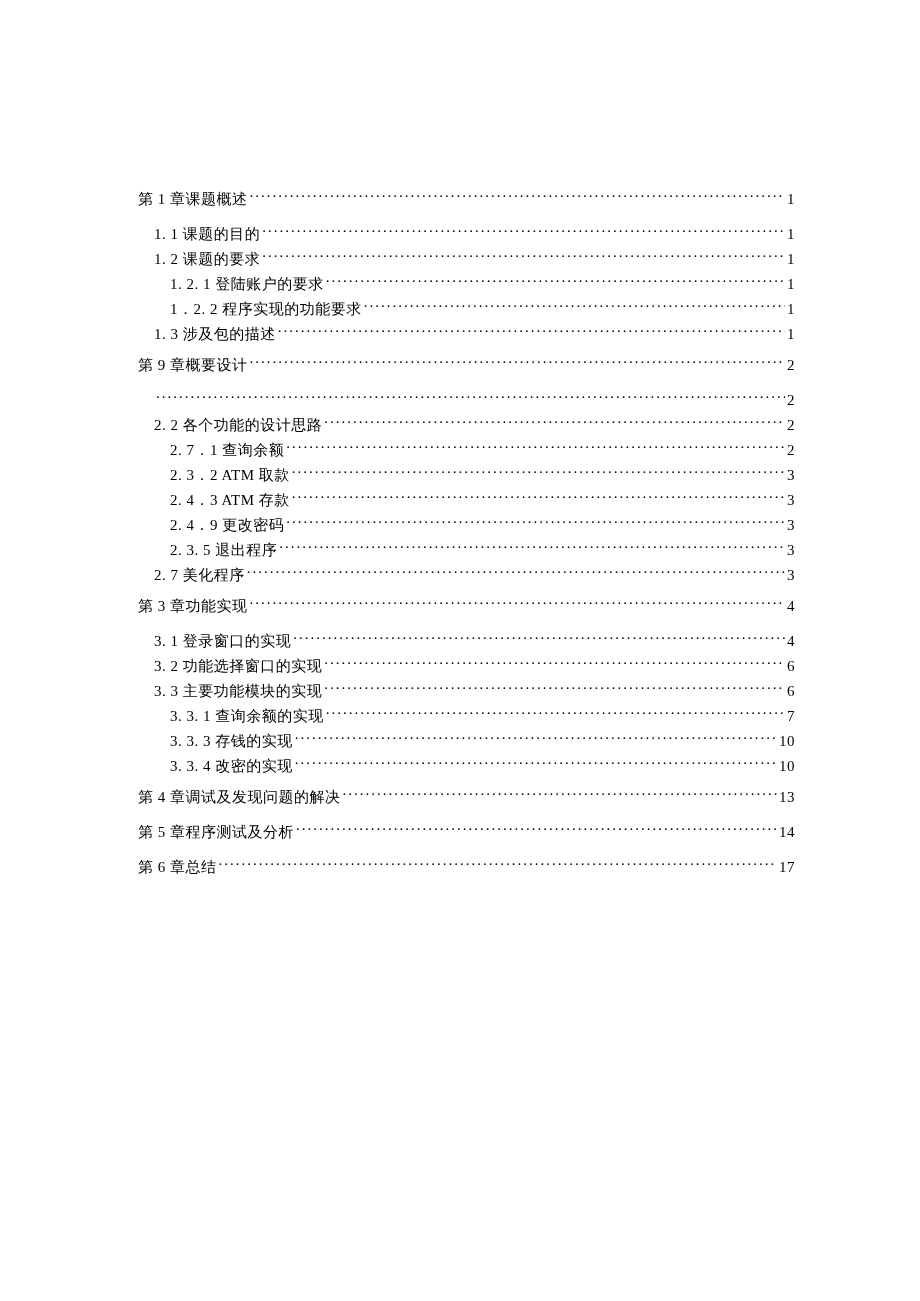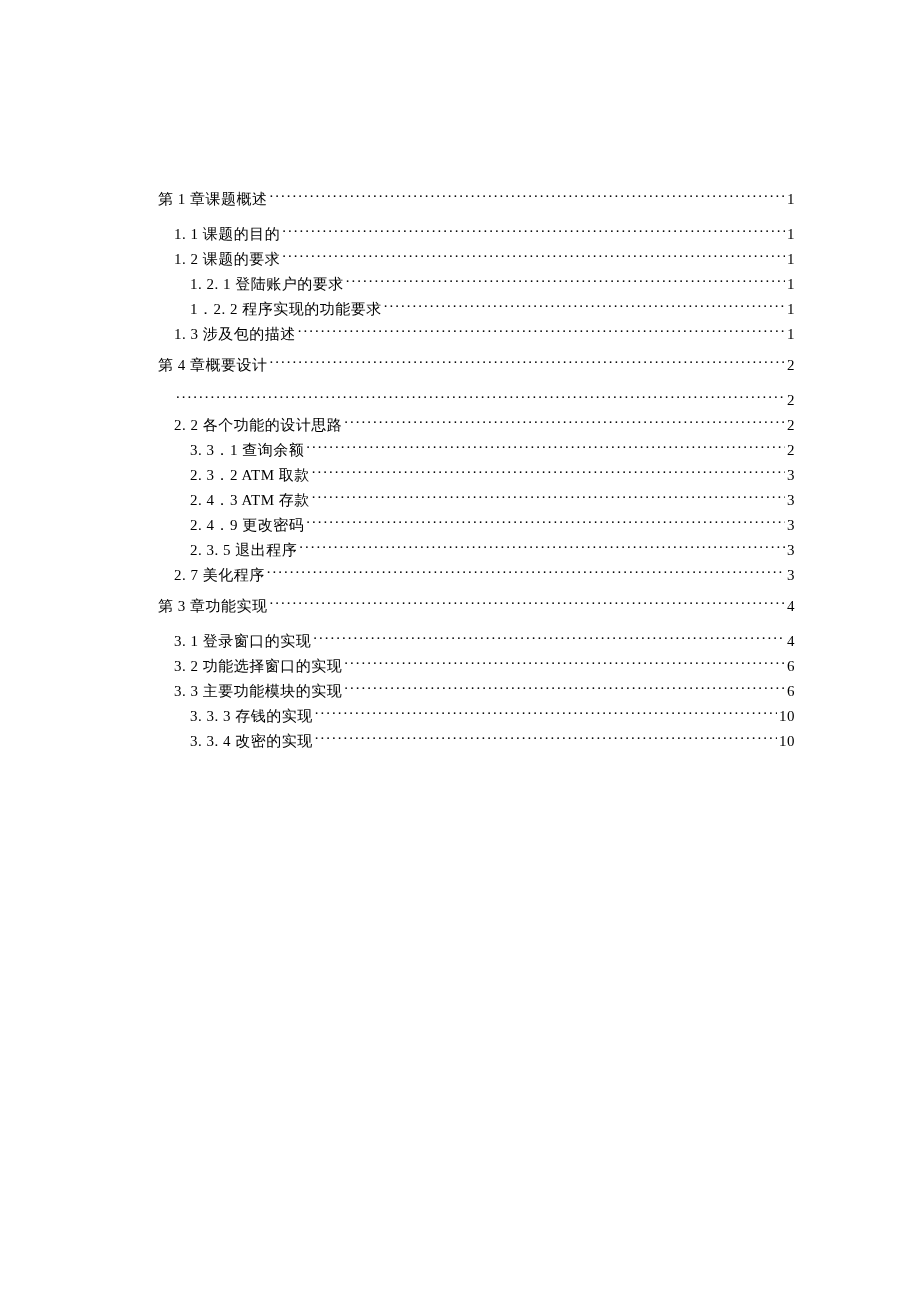--- a/index.html
+++ b/index.html
@@ -15,21 +15,20 @@
     padding: 180px 125px 0 138px;
     box-sizing: border-box;
     width: 920px;
   }
   .toc-line {
     display: flex;
     align-items: baseline;
     white-space: nowrap;
     font-size: 15px;
     line-height: 24px;
-    margin-left: 20px;
   }
   .toc-line .label {
     flex: 0 0 auto;
     letter-spacing: 0.5px;
   }
   .toc-line .leader {
     flex: 1 1 auto;
     overflow: hidden;
     position: relative;
     height: 1.2em;
@@ -86,35 +85,35 @@
         <span class="label">1．2. 2 程序实现的功能要求</span>
         <span class="leader"></span>
         <span class="pnum">1</span>
       </div>
       <div class="toc-line lvl1">
         <span class="label">1. 3 涉及包的描述</span>
         <span class="leader"></span>
         <span class="pnum">1</span>
       </div>
       <div class="toc-line chapter">
-        <span class="label">第 4 章概要设计</span>
+        <span class="label">第 9 章概要设计</span>
         <span class="leader"></span>
         <span class="pnum">2</span>
       </div>
       <div class="toc-line lvl1">
         <span class="leader"></span>
         <span class="pnum">2</span>
       </div>
       <div class="toc-line lvl1">
         <span class="label">2. 2   各个功能的设计思路</span>
         <span class="leader"></span>
         <span class="pnum">2</span>
       </div>
       <div class="toc-line lvl2">
-        <span class="label">3. 3．1 查询余额</span>
+        <span class="label">2. 7．1 查询余额</span>
         <span class="leader"></span>
         <span class="pnum">2</span>
       </div>
       <div class="toc-line lvl2">
         <span class="label">2. 3．2 ATM 取款</span>
         <span class="leader"></span>
         <span class="pnum">3</span>
       </div>
       <div class="toc-line lvl2">
         <span class="label">2. 4．3 ATM 存款</span>
@@ -150,23 +149,43 @@
         <span class="label">3. 2 功能选择窗口的实现</span>
         <span class="leader"></span>
         <span class="pnum">6</span>
       </div>
       <div class="toc-line lvl1">
         <span class="label">3. 3 主要功能模块的实现</span>
         <span class="leader"></span>
         <span class="pnum">6</span>
       </div>
       <div class="toc-line lvl2">
+        <span class="label">3. 3. 1 查询余额的实现</span>
+        <span class="leader"></span>
+        <span class="pnum">7</span>
+      </div>
+      <div class="toc-line lvl2">
         <span class="label">3. 3. 3 存钱的实现</span>
         <span class="leader"></span>
         <span class="pnum">10</span>
       </div>
       <div class="toc-line lvl2">
         <span class="label">3. 3. 4 改密的实现</span>
         <span class="leader"></span>
         <span class="pnum">10</span>
       </div>
+      <div class="toc-line chapter">
+        <span class="label">第 4 章调试及发现问题的解决</span>
+        <span class="leader"></span>
+        <span class="pnum">13</span>
+      </div>
+      <div class="toc-line chapter">
+        <span class="label">第 5 章程序测试及分析</span>
+        <span class="leader"></span>
+        <span class="pnum">14</span>
+      </div>
+      <div class="toc-line chapter">
+        <span class="label">第 6 章总结</span>
+        <span class="leader"></span>
+        <span class="pnum">17</span>
+      </div>
     </div>
 </div>
 
 </body></html>

